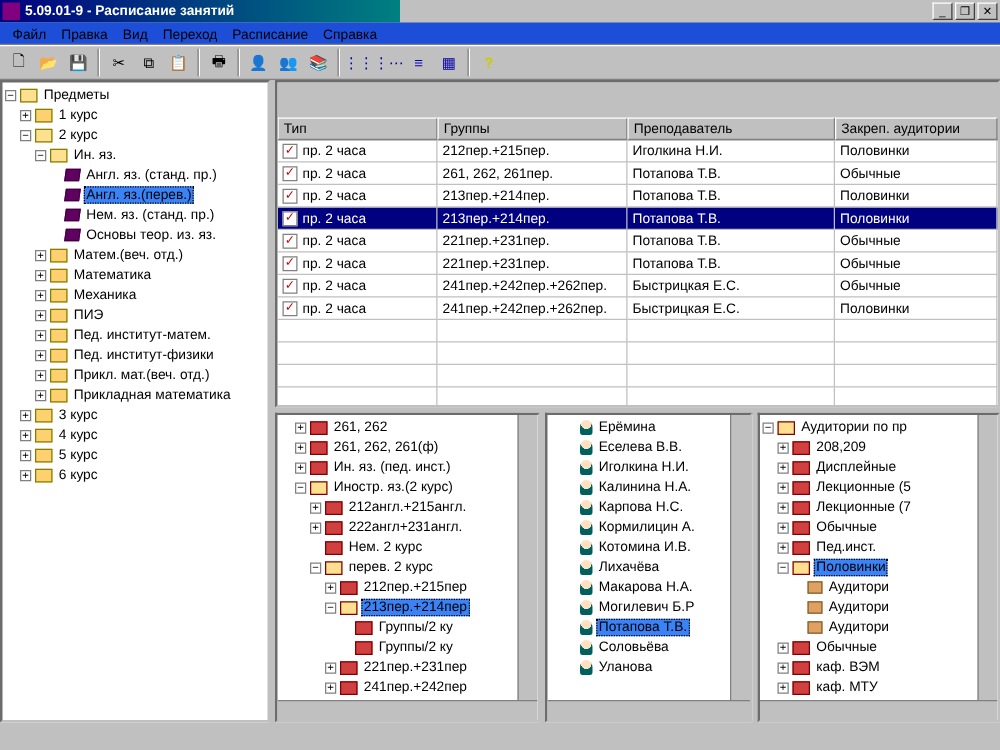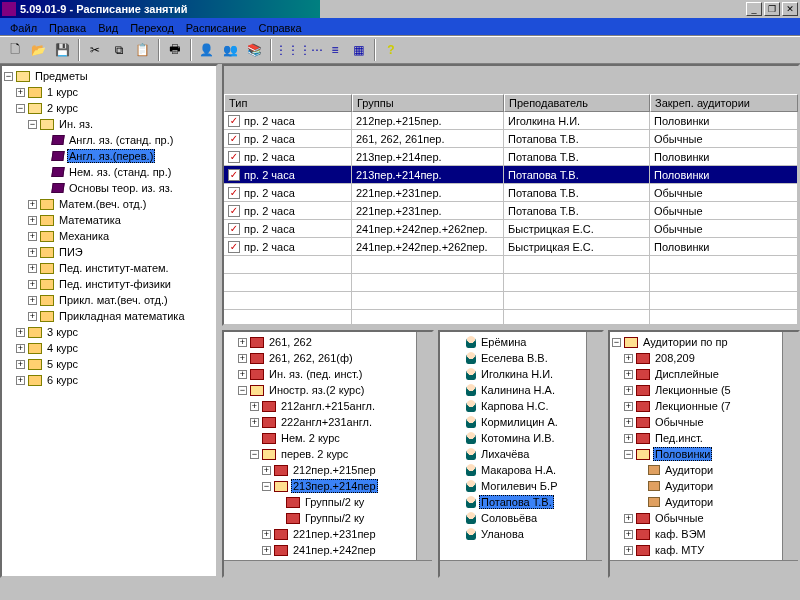--- a/index.html
+++ b/index.html
@@ -36,21 +36,21 @@
 .folder-icon { width: 14px; height: 11px; background: #ffd070; border: 1px solid #808000; margin-right: 3px; }
 .folder-icon.red { background: #d04040; border-color: #800000; }
 .folder-icon.open { background: #ffe090; }
 .book-icon { width: 12px; height: 10px; background: #600060; border: 1px solid #400040; margin-right: 3px; transform: skew(-8deg); }
 .person-icon { width: 10px; height: 12px; background: radial-gradient(circle at 50% 25%, #ffe0c0 40%, #006060 42%); margin-right: 3px; border-radius: 50% 50% 20% 20%; }
 .room-icon { width: 12px; height: 10px; background: #e0a060; border: 1px solid #806030; margin-right: 3px; }
 .tree-label { padding: 0 2px; }
 .tree-label.selected { background: #3b82f6; border: 1px dotted #000; padding: 0 1px; }
 .statusbar { height: 20px; background: #c0c0c0; border-top: 1px solid #fff; display: flex; align-items: center; padding: 0 4px; margin-top: 36px; }
 .status-cell { border: 1px inset #c0c0c0; padding: 1px 6px; height: 16px; }
-.col0 { width: 128px; } .col1 { width: 152px; } .col2 { width: 146px; } .col3 { width: 148px; }
+.col0 { width: 128px; } .col1 { width: 152px; } .col2 { width: 166px; } .col3 { width: 130px; }
 </style>
 </head>
 <body>
 
 <div class="titlebar">
   <div class="titlebar-icon"></div>
   <div class="titlebar-text">5.09.01-9 - Расписание занятий</div>
   <div class="title-buttons">
     <div class="title-btn">_</div>
     <div class="title-btn">❐</div>

